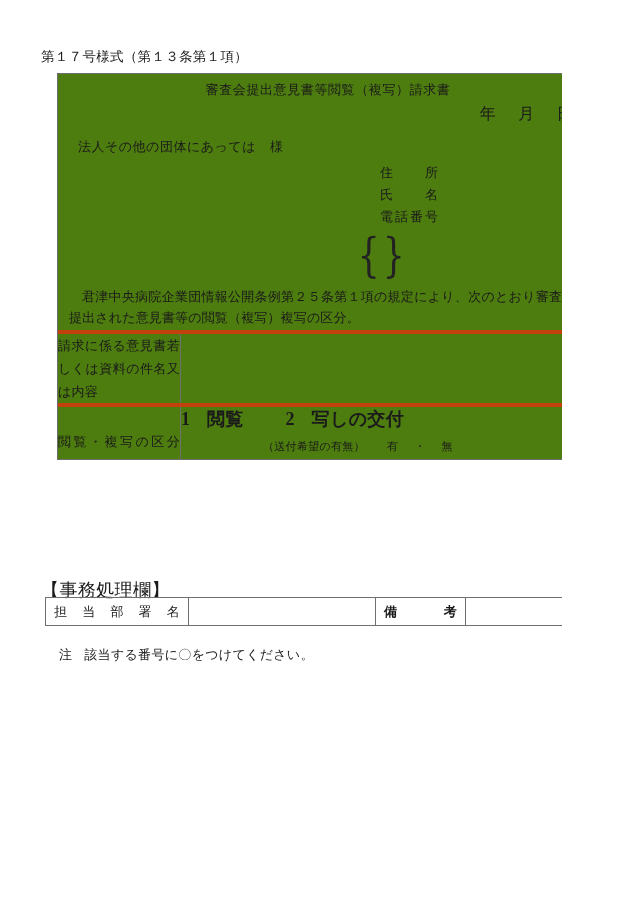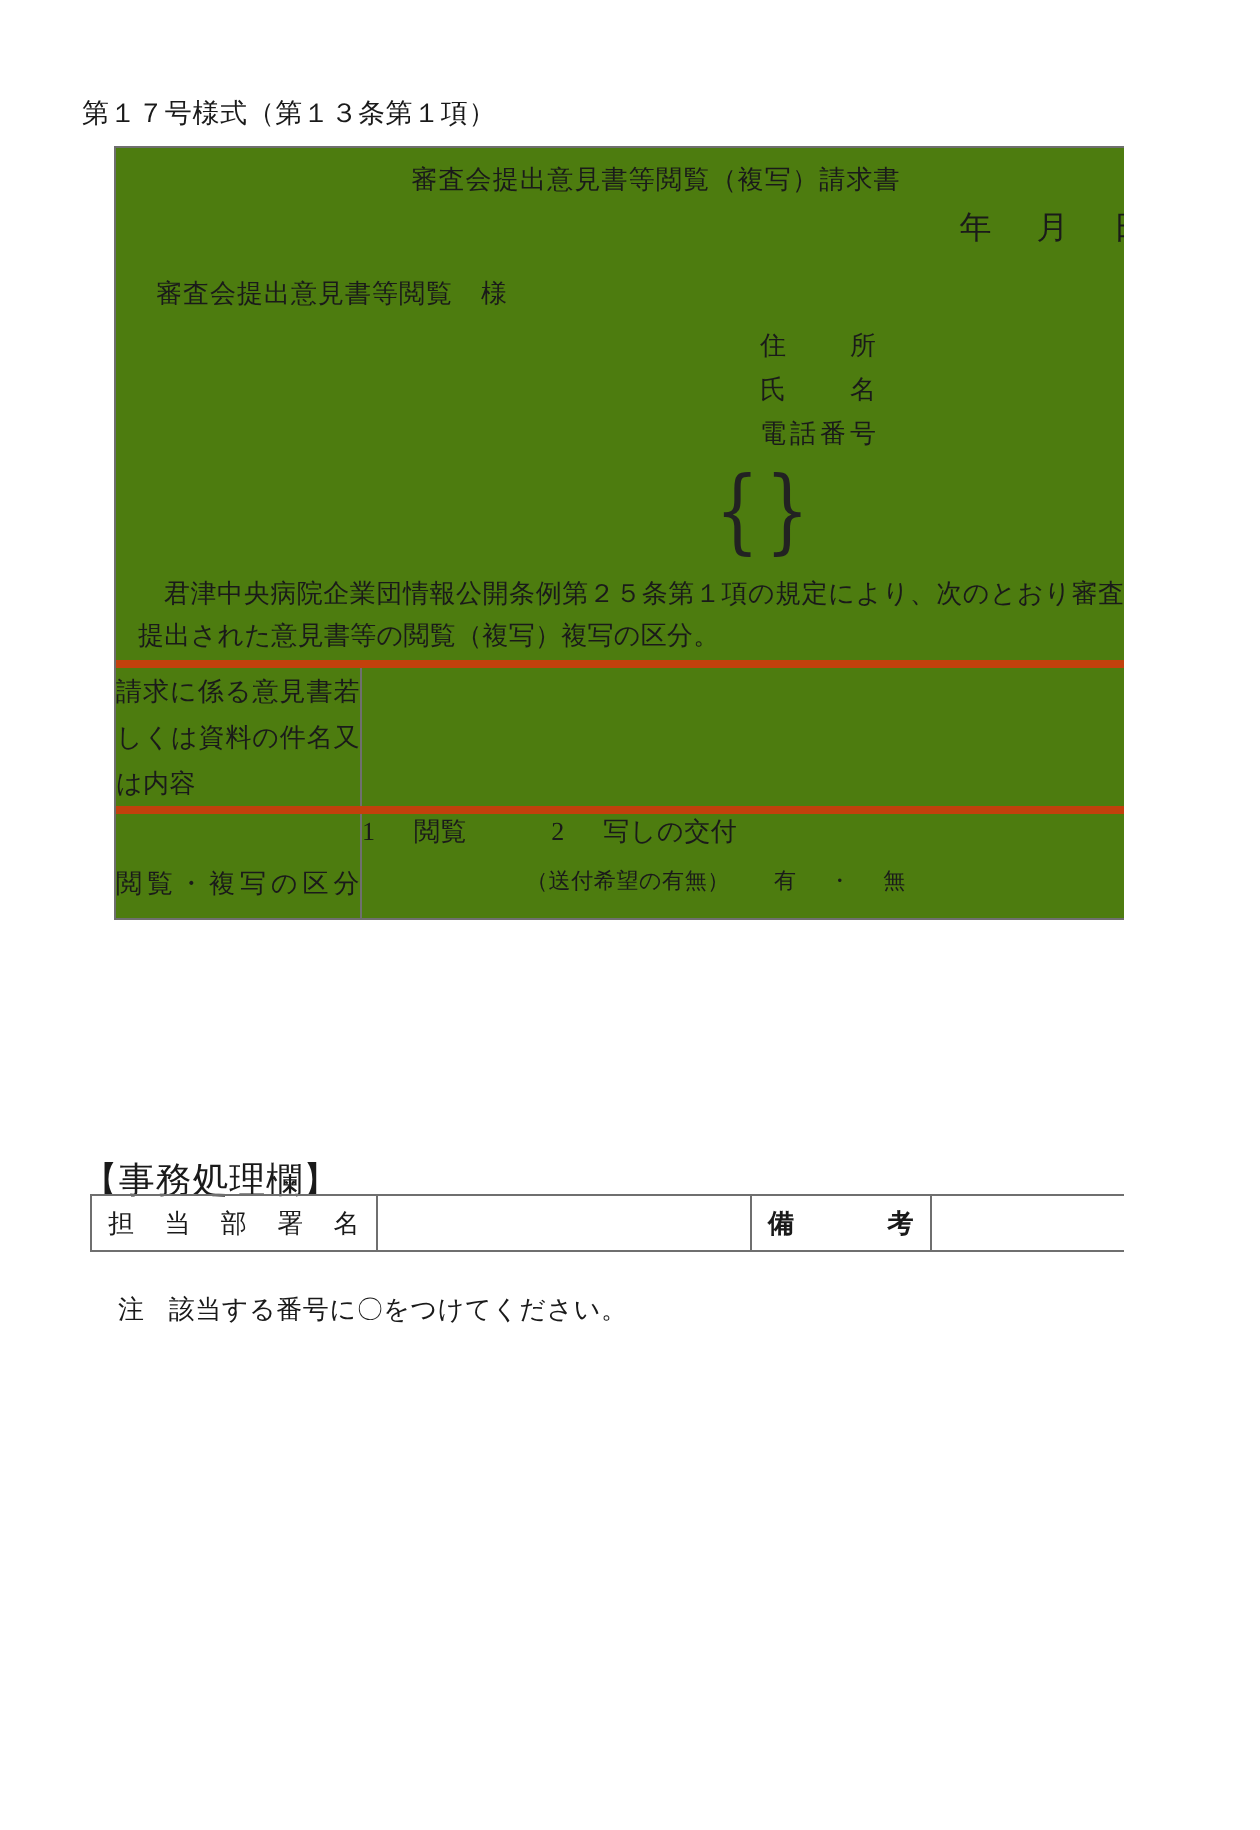--- a/index.html
+++ b/index.html
@@ -166,23 +166,24 @@
     text-align: justify;
     text-align-last: justify;
   }
   td.val-cell {
     padding: 9px 10px 12px 10px;
   }
   .row1-val { height: 69px; }
   .row2-val { height: 52px; }
 
   .choices {
-    font-size: 13px;
+    font-size: 18px;
     letter-spacing: 0.3px;
     white-space: nowrap;
+    font-weight: bold;
   }
   .choices .num { display: inline-block; width: 26px; }
   .choices .sp { display: inline-block; width: 42px; }
   .sub-choice {
     font-size: 11px;
     margin-top: 8px;
     margin-left: 82px;
     letter-spacing: 0.3px;
     white-space: nowrap;
   }
@@ -244,21 +245,21 @@
 
     <div class="upper">
 
       <div class="doc-title">審査会提出意見書等閲覧（複写）請求書</div>
 
       <div class="date-line">
         <span>年</span><span class="gap"></span><span>月</span><span class="gap"></span><span>日</span>
       </div>
 
       <div class="addressee">
-        <span>審査会提出意見書等閲覧</span><span class="sama">様</span>
+        <span>法人その他の団体にあっては</span><span class="sama">様</span>
       </div>
 
       <div class="applicant">
         <div class="row">
           <span class="lbl2">住　　所</span>
         </div>
         <div class="row">
           <span class="lbl2">氏　　名</span>
         </div>
         <div class="row">

